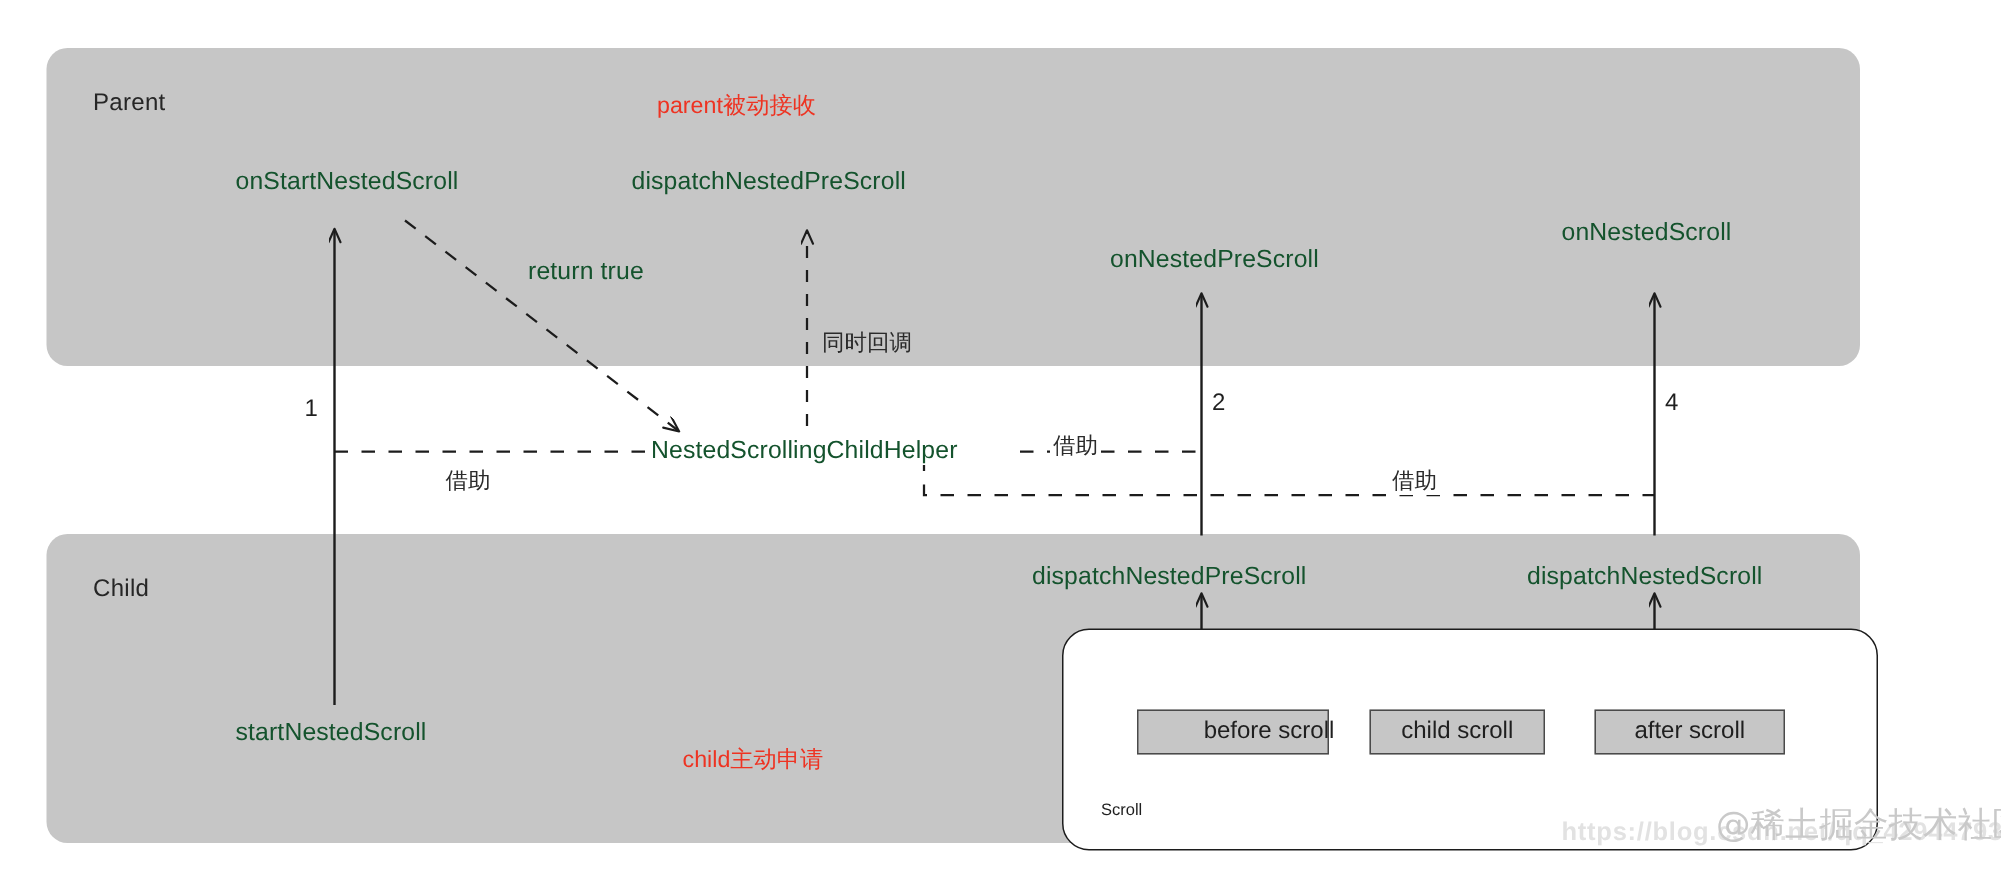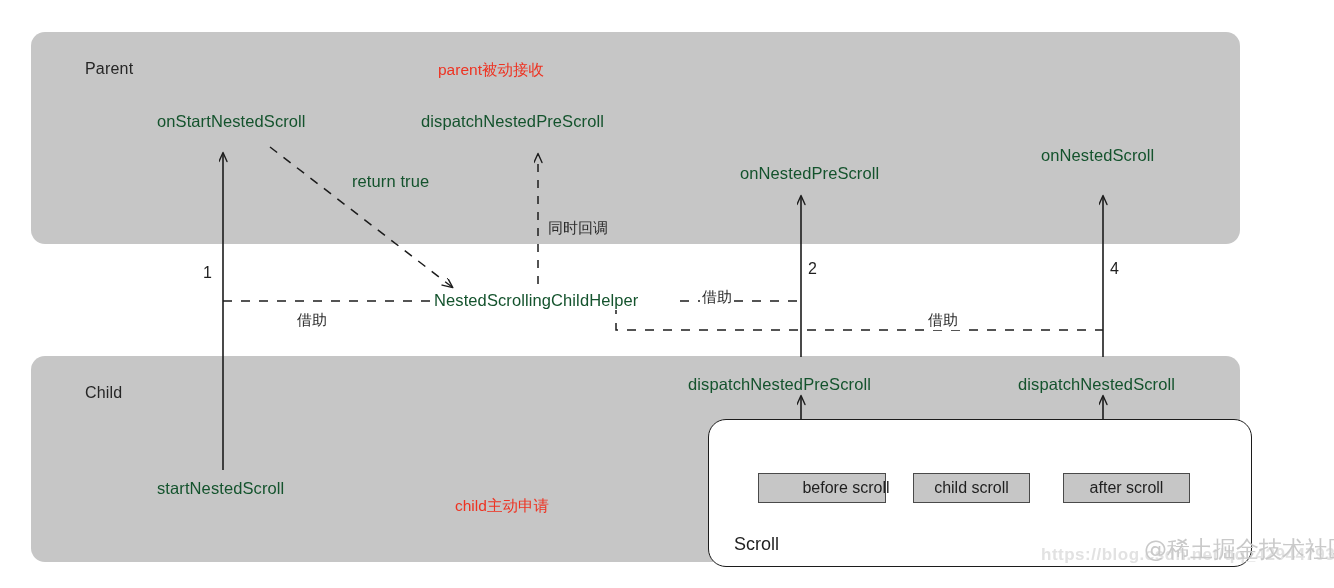--- a/index.html
+++ b/index.html
@@ -8,41 +8,40 @@
     font-family:"Liberation Sans","DejaVu Sans",sans-serif;
     color:#1b1b1b;
   }
   #diagram{position:absolute;left:0;top:0;width:1334px;height:588px;}
   .panel{
     position:absolute;background:#c6c6c6;border-radius:14px;
   }
   .panel-label{
     position:absolute;font-size:16px;color:#262626;letter-spacing:.2px;
     white-space:nowrap;
-    margin-left:23px;
   }
   .node-label{
     position:absolute;font-size:16.5px;color:#14532d;white-space:nowrap;
     letter-spacing:.1px;
   }
   .cn-label{
     position:absolute;font-size:15px;color:#2b2b2b;white-space:nowrap;
   }
   .red-label{
     position:absolute;font-size:15.5px;color:#ee3322;white-space:nowrap;
   }
   .step-num{
     position:absolute;font-size:16px;color:#1f1f1f;white-space:nowrap;
   }
   .scrollbox{
     position:absolute;border:1.6px solid #1c1c1c;border-radius:18px;
     background:#ffffff;
   }
   .scroll-title{
-    position:absolute;font-size:18px;color:#1f1f1f;white-space:nowrap;
+    position:absolute;font-size:11px;color:#1f1f1f;white-space:nowrap;
   }
   .smallbox{
     position:absolute;background:#c6c6c6;border:1.4px solid #4a4a4a;
     display:flex;align-items:center;justify-content:center;
     font-size:16px;color:#1f1f1f;white-space:nowrap;box-sizing:border-box;
   }
   .watermark{
     position:absolute;font-size:23px;color:#c9c9c9;white-space:nowrap;
     font-family:"DejaVu Sans",sans-serif;
     margin-left:36px;

